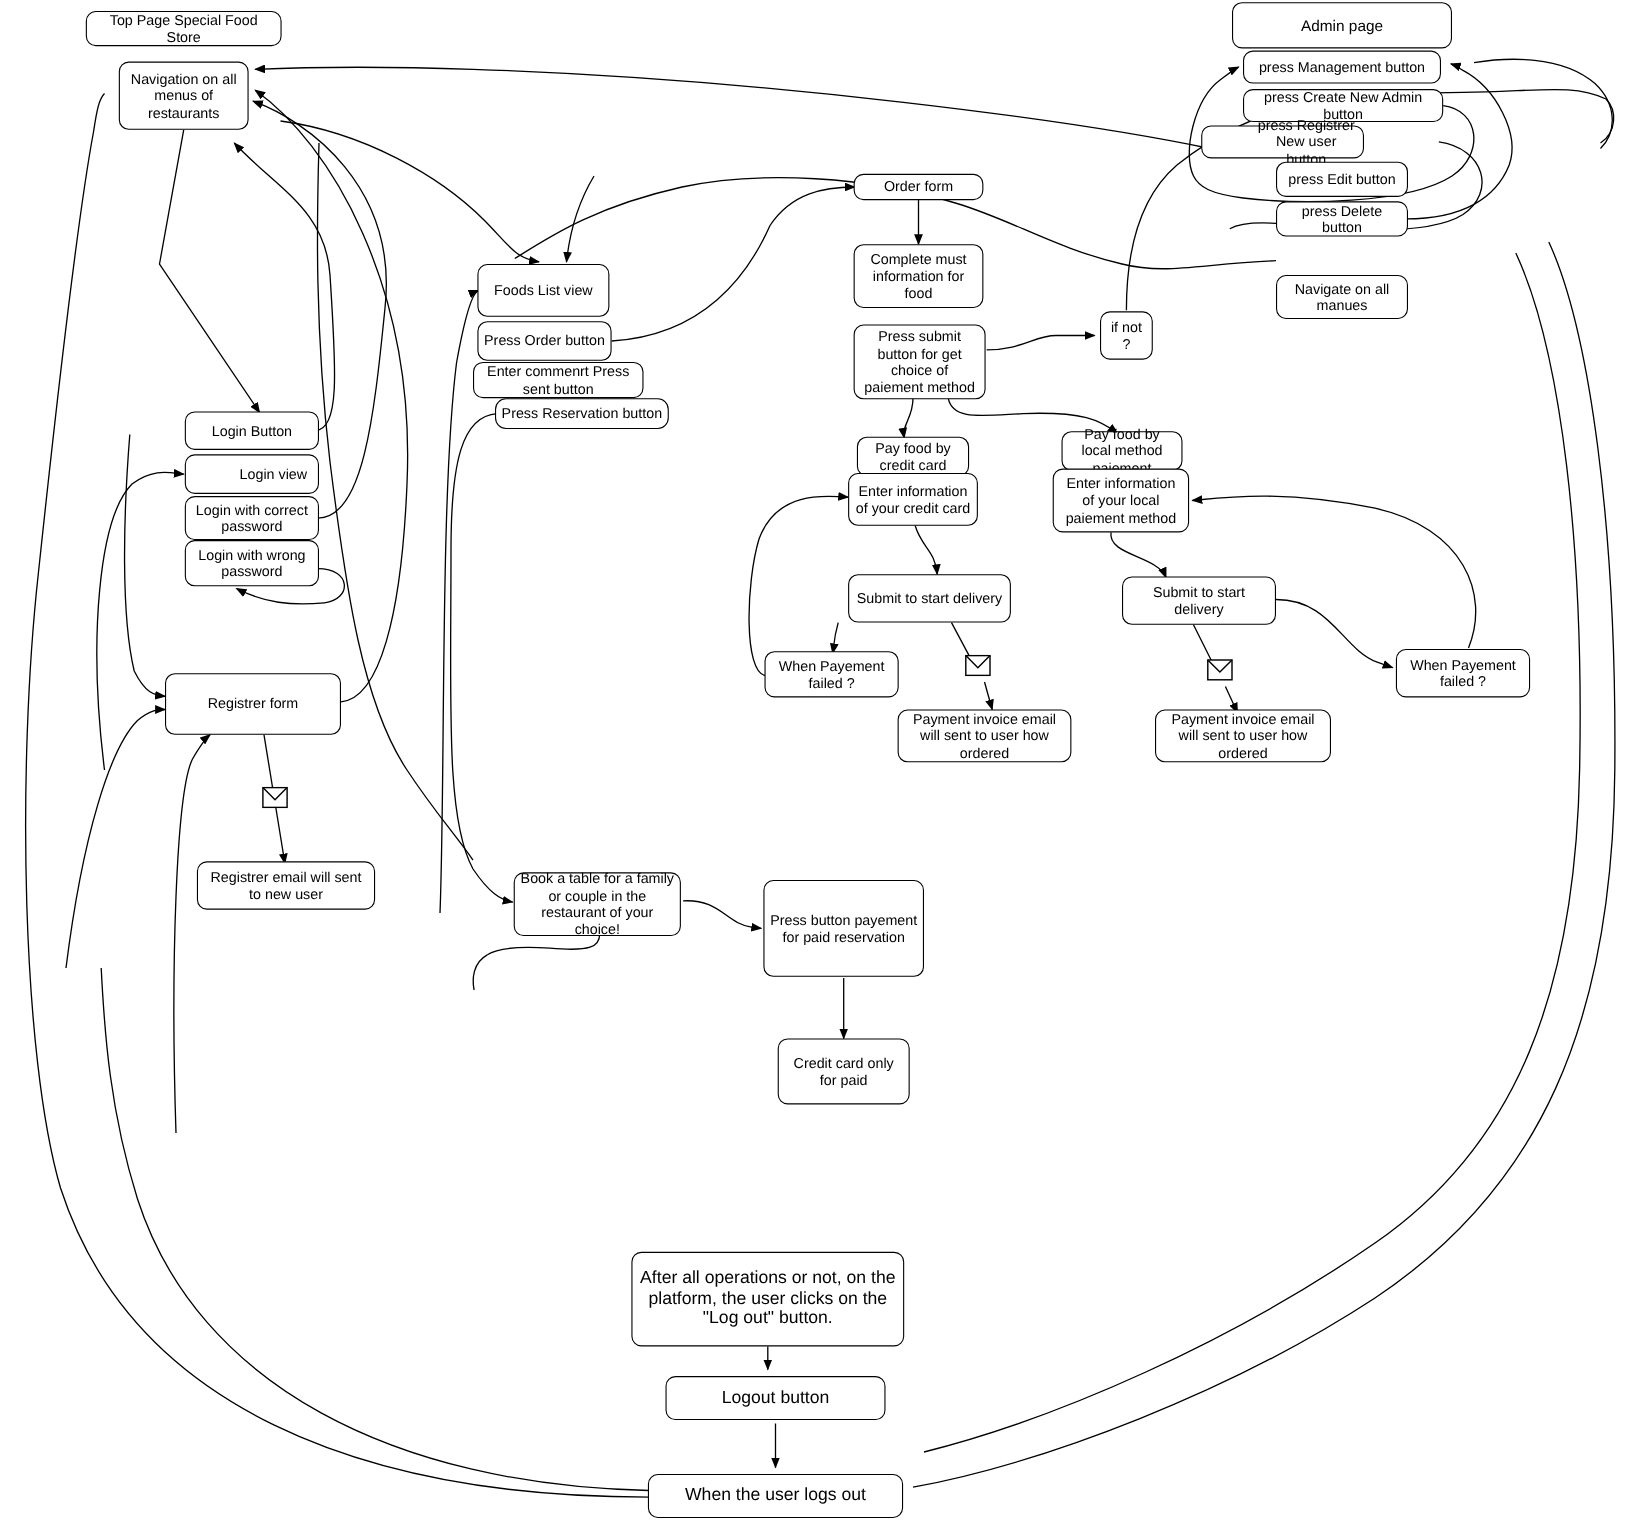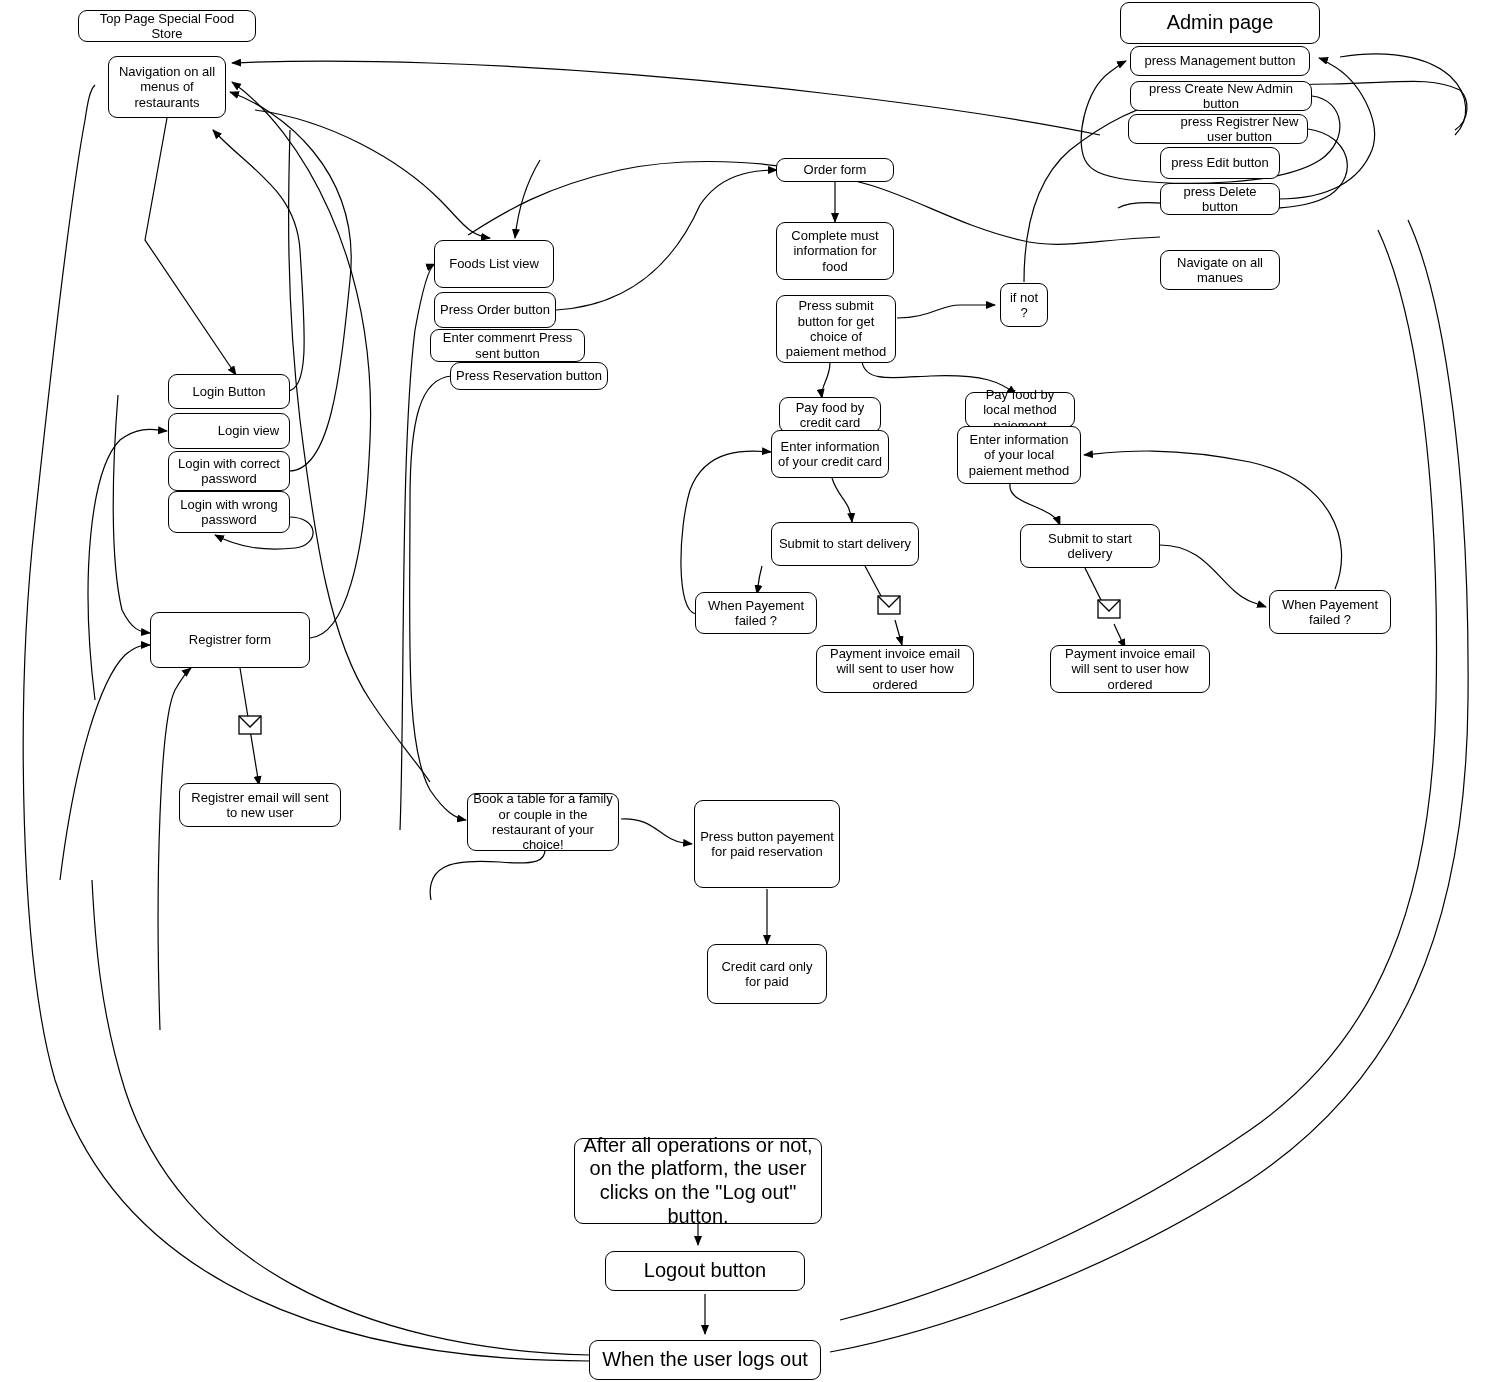--- a/index.html
+++ b/index.html
@@ -16,22 +16,22 @@
     align-items:center;
     justify-content:center;
     text-align:center;
     color:#000000;
     line-height:1.18;
     padding:2px 5px;
     z-index:5;
   }
   .node span{display:block;width:100%;}
   .f13{font-size:13px;}
-  .f16{font-size:20px;}
-  .f18{font-size:20px;}
+  .f16{font-size:16px;}
+  .f18{font-size:14px;}
   .env{position:absolute;z-index:6;}
 </style>
 </head>
 <body>
 
 <div id="canvas">
 
   <svg id="edges" viewBox="0 0 1502 1382">
     <defs>
       <marker id="ah" markerWidth="10" markerHeight="8" refX="9" refY="4" orient="auto" markerUnits="userSpaceOnUse">
@@ -147,21 +147,21 @@
   </div>
 
   <div class="node f13" style="left:1130px;top:46px;width:180px;height:30px;">
     <span>press Management button</span>
   </div>
 
   <div class="node f13" style="left:1130px;top:81px;width:182px;height:30px;">
     <span>press Create New Admin button</span>
   </div>
 
-  <div class="node f13" style="left:1128px;top:114px;width:180px;height:30px;padding-left:48px;">
+  <div class="node f13" style="left:1092px;top:114px;width:148px;height:30px;padding-left:48px;">
     <span>press Registrer New user button</span>
   </div>
 
   <div class="node f13" style="left:1160px;top:147px;width:120px;height:32px;">
     <span>press Edit button</span>
   </div>
 
   <div class="node f13" style="left:1160px;top:183px;width:120px;height:32px;">
     <span>press Delete button</span>
   </div>

